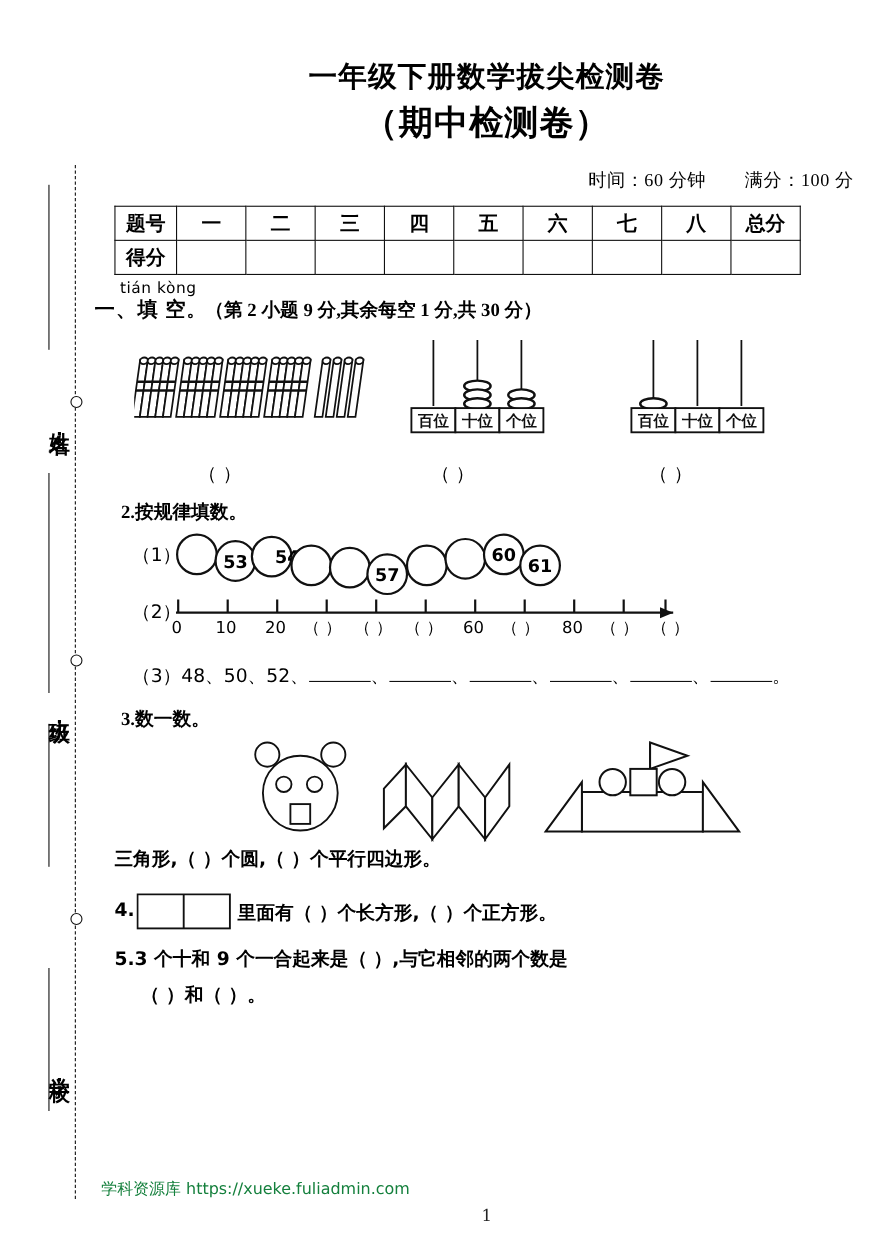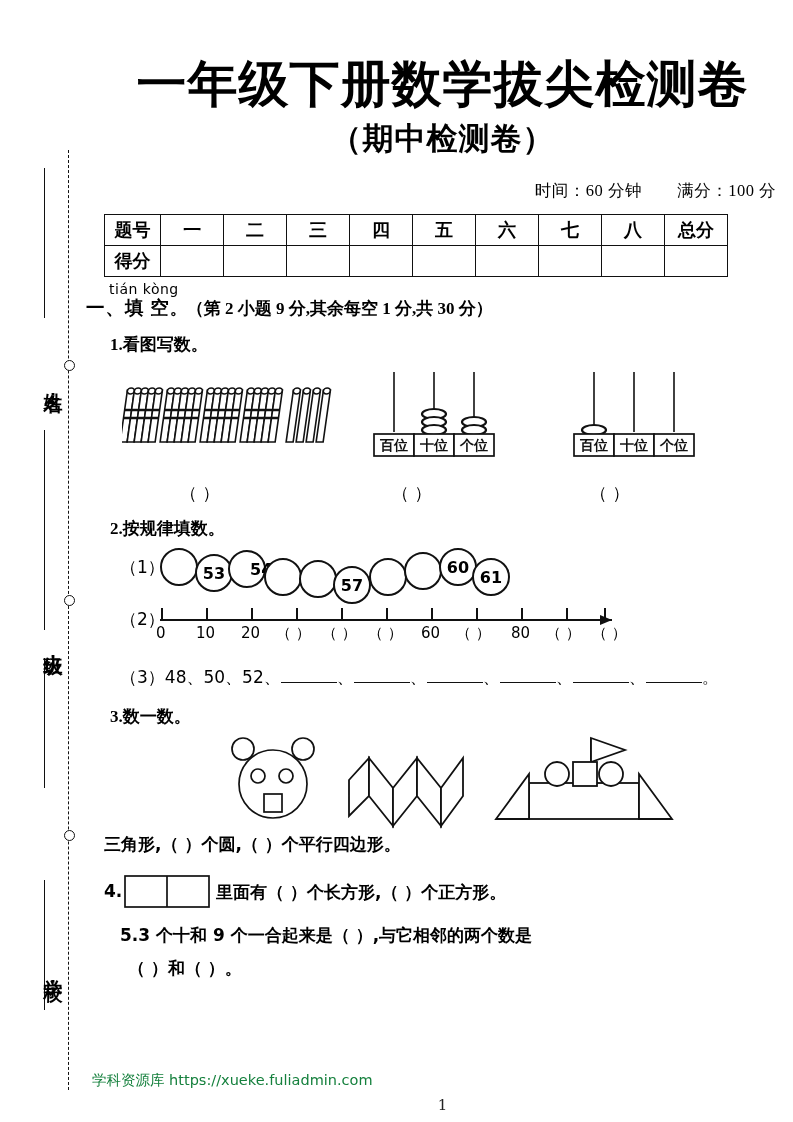--- a/index.html
+++ b/index.html
@@ -22,21 +22,21 @@
   .sb-label { position:absolute; left:22px; width:44px;
               writing-mode:vertical-rl; text-orientation:upright;
               font-size:19px; font-weight:bold; letter-spacing:2px;
               text-align:center; white-space:nowrap;
               font-family:"Liberation Serif", serif; }
 
   
   .page { position:absolute; left:92px; top:0; width:701px; height:1122px; }
 
   .title {
-    text-align:center; font-size:50px; font-weight:bold;
+    text-align:center; font-size:26px; font-weight:bold;
     letter-spacing:1px; margin-top:56px; line-height:1.12;
     font-family:"DejaVu Sans", sans-serif;
   }
   .subtitle {
     text-align:center; font-size:31px; font-weight:bold;
     letter-spacing:1px; margin-top:6px;
     font-family:"DejaVu Sans", sans-serif;
   }
   .meta {
     text-align:right; font-size:16.5px; margin-top:20px; padding-right:17px;
@@ -152,21 +152,20 @@
       <td class="cell"></td>
     </tr>
   </tbody>
     </table>
 
   <div class="sec-head">
     <span class="pinyin">tián kòng</span>
     <span class="nm">一、</span><span class="nm">填 空</span><span class="rest">。（第 2 小题 9 分,其余每空 1 分,共 30 分）</span>
   </div>
 
-  <div class="q">1.看图写数。</div>
 
   <div class="figrow">
 
     <svg width="210" height="90" style="position:absolute;left:30px;top:18px;">
       <g stroke="#111" stroke-width="1.6" fill="#fff">
 
         <g transform="translate(6,6) skewX(-8)">
           <rect x="0" y="4" width="7" height="52"></rect>
             <rect x="7" y="4" width="7" height="52"></rect>
           <rect x="14" y="4" width="7" height="52"></rect>
@@ -392,18 +391,18 @@
     <span style="position:absolute;left:0;top:6px;font-size:17px;font-weight:bold;font-family:'DejaVu Sans',sans-serif;">4.</span>
     <svg width="90" height="34" style="position:absolute;left:20px;top:0;">
       <g stroke="#111" stroke-width="1.7" fill="#fff">
         <rect x="1" y="1" width="84" height="31"></rect>
         <line x1="43" y1="1" x2="43" y2="32"></line>
       </g>
     </svg>
     <span style="position:absolute;left:112px;top:6px;font-size:17px;font-weight:600;font-family:'DejaVu Sans',sans-serif;">里面有（        ）个长方形,（        ）个正方形。</span>
   </div>
 
-  <div class="qtext" style="margin-left:28px;margin-top:10px;"><span style="font-weight:bold;">5.</span><span>3 个十和 9 个一合起来是（            ）,与它相邻的两个数是</span></div>
+  <div class="qtext" style="margin-left:12px;margin-top:10px;"><span style="font-weight:bold;">5.</span><span>3 个十和 9 个一合起来是（            ）,与它相邻的两个数是</span></div>
   <div class="qtext" style="margin-left:36px;margin-top:0;">（        ）和（        ）。</div>
 
   <div class="footer">学科资源库 https://xueke.fuliadmin.com</div>
   <div class="pageno">1</div>
 </div>
 
 </body></html>

